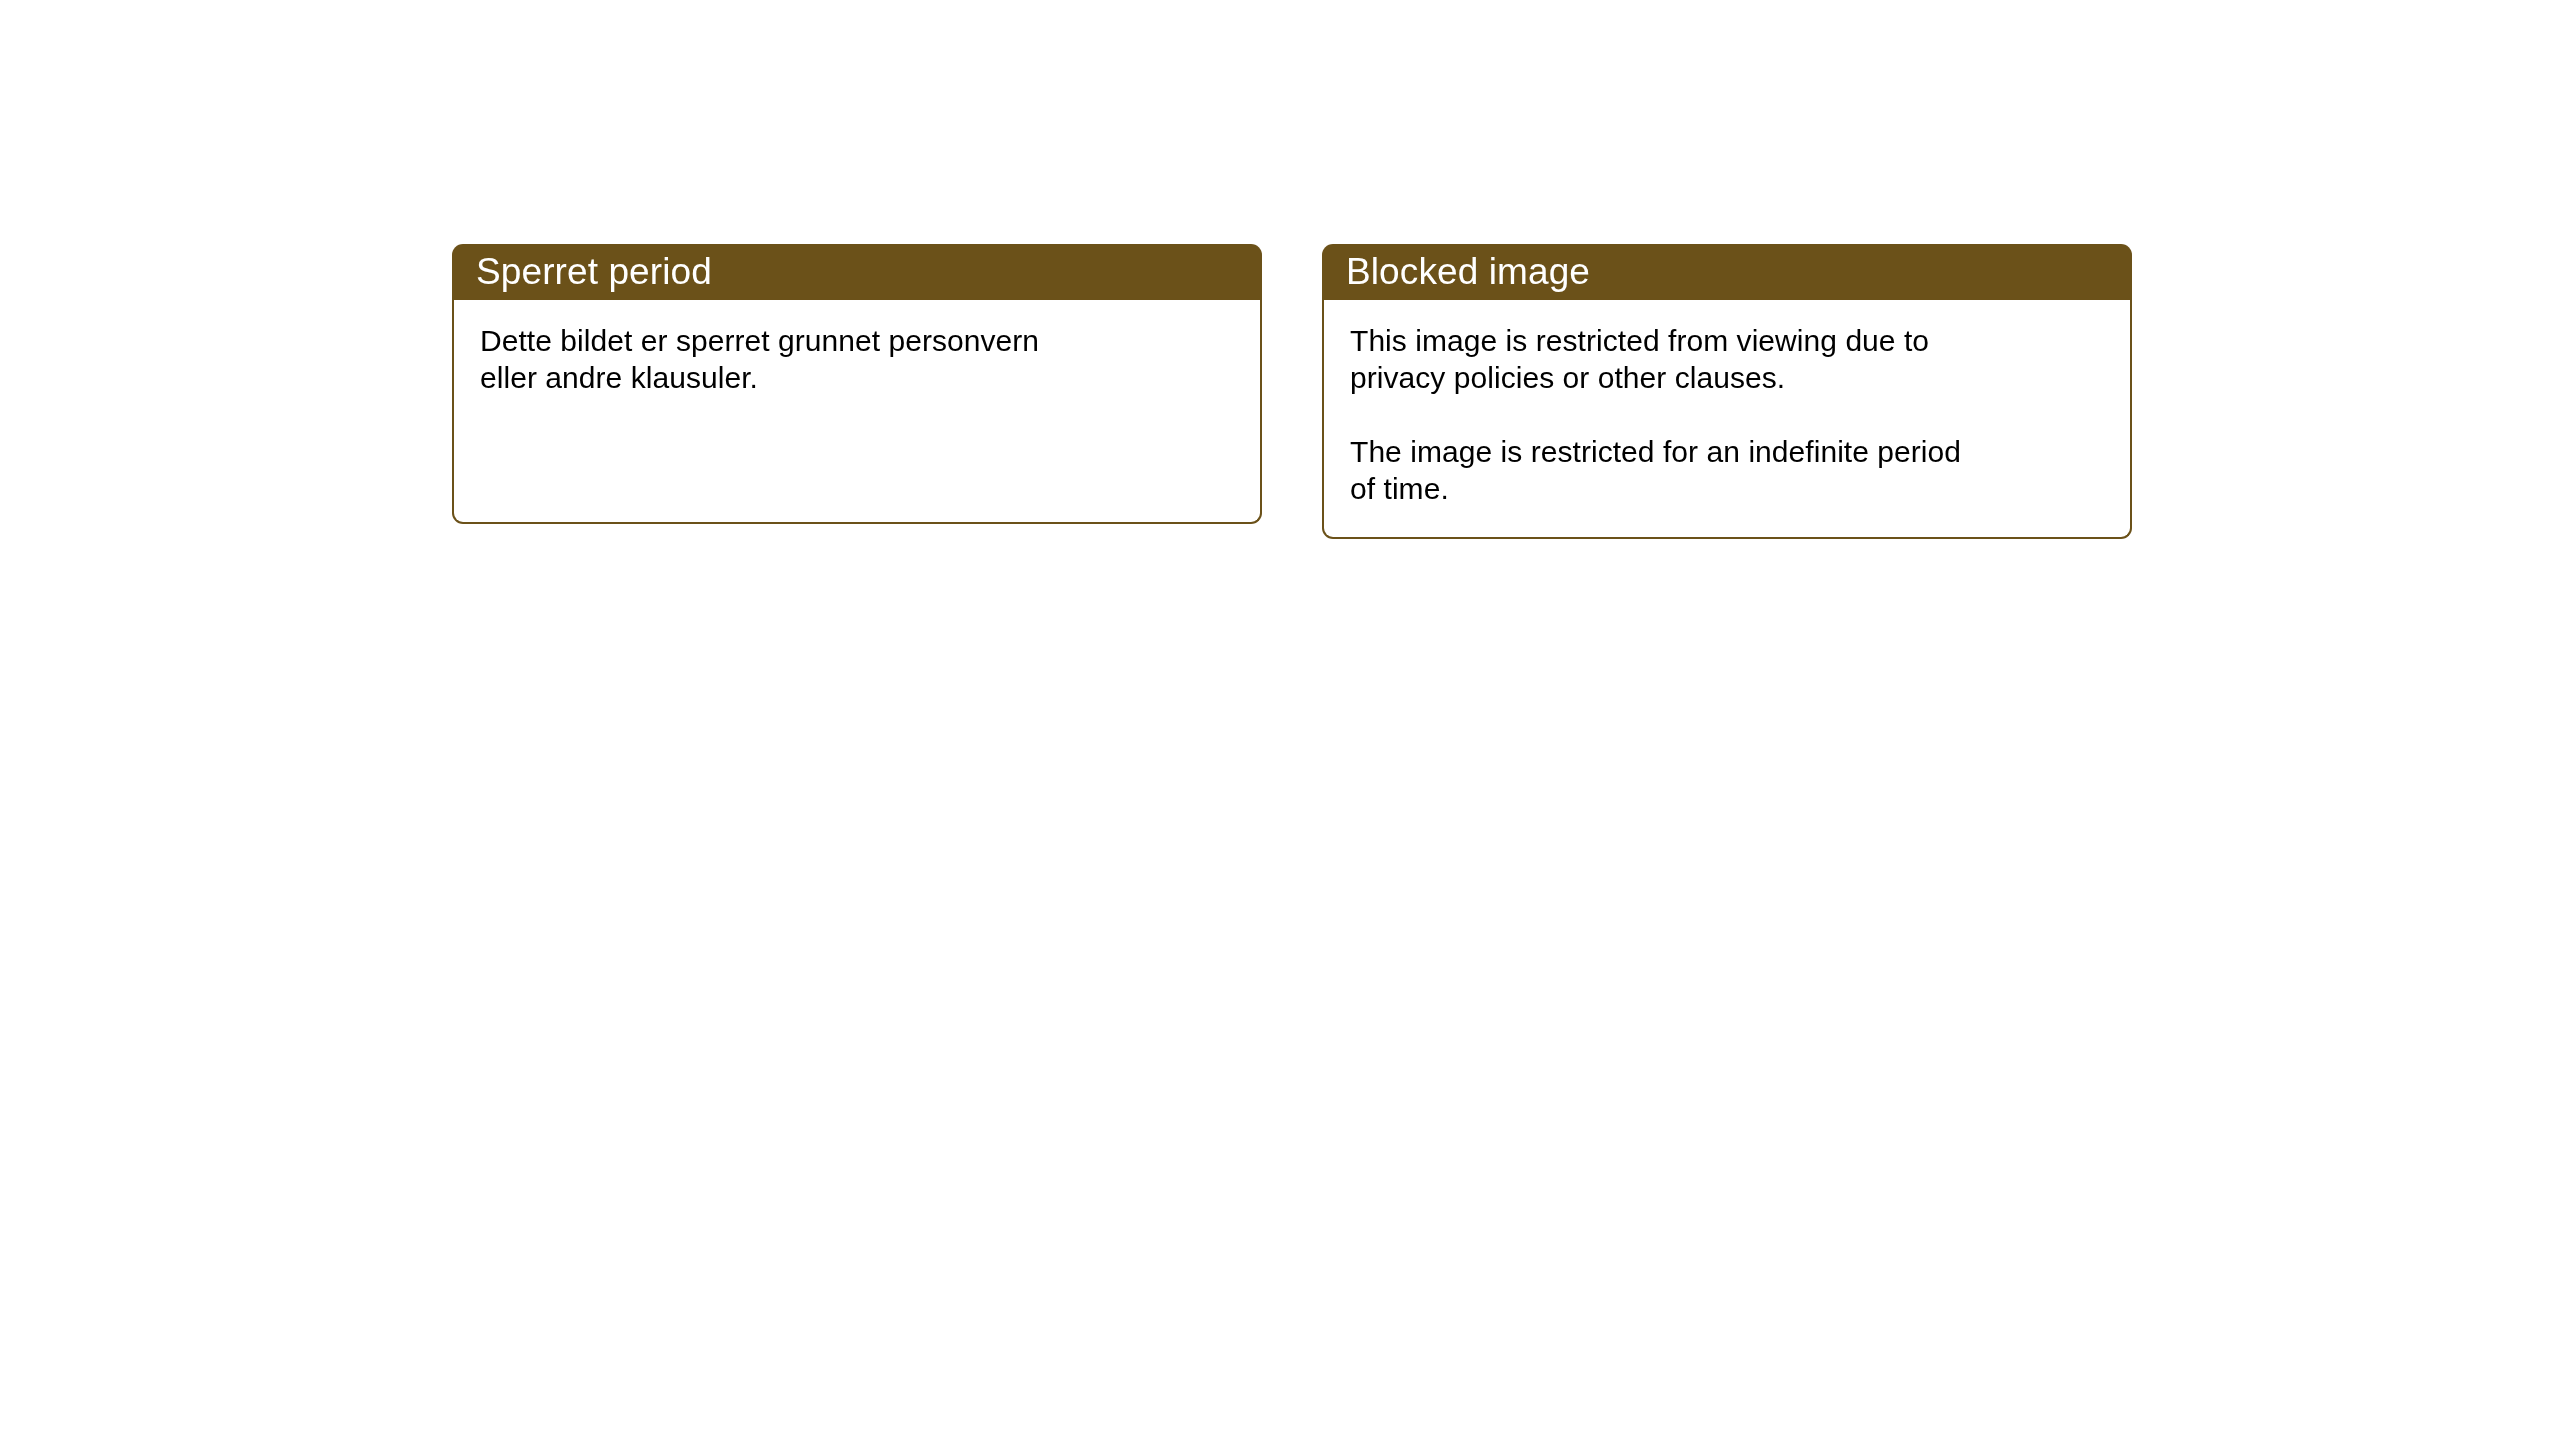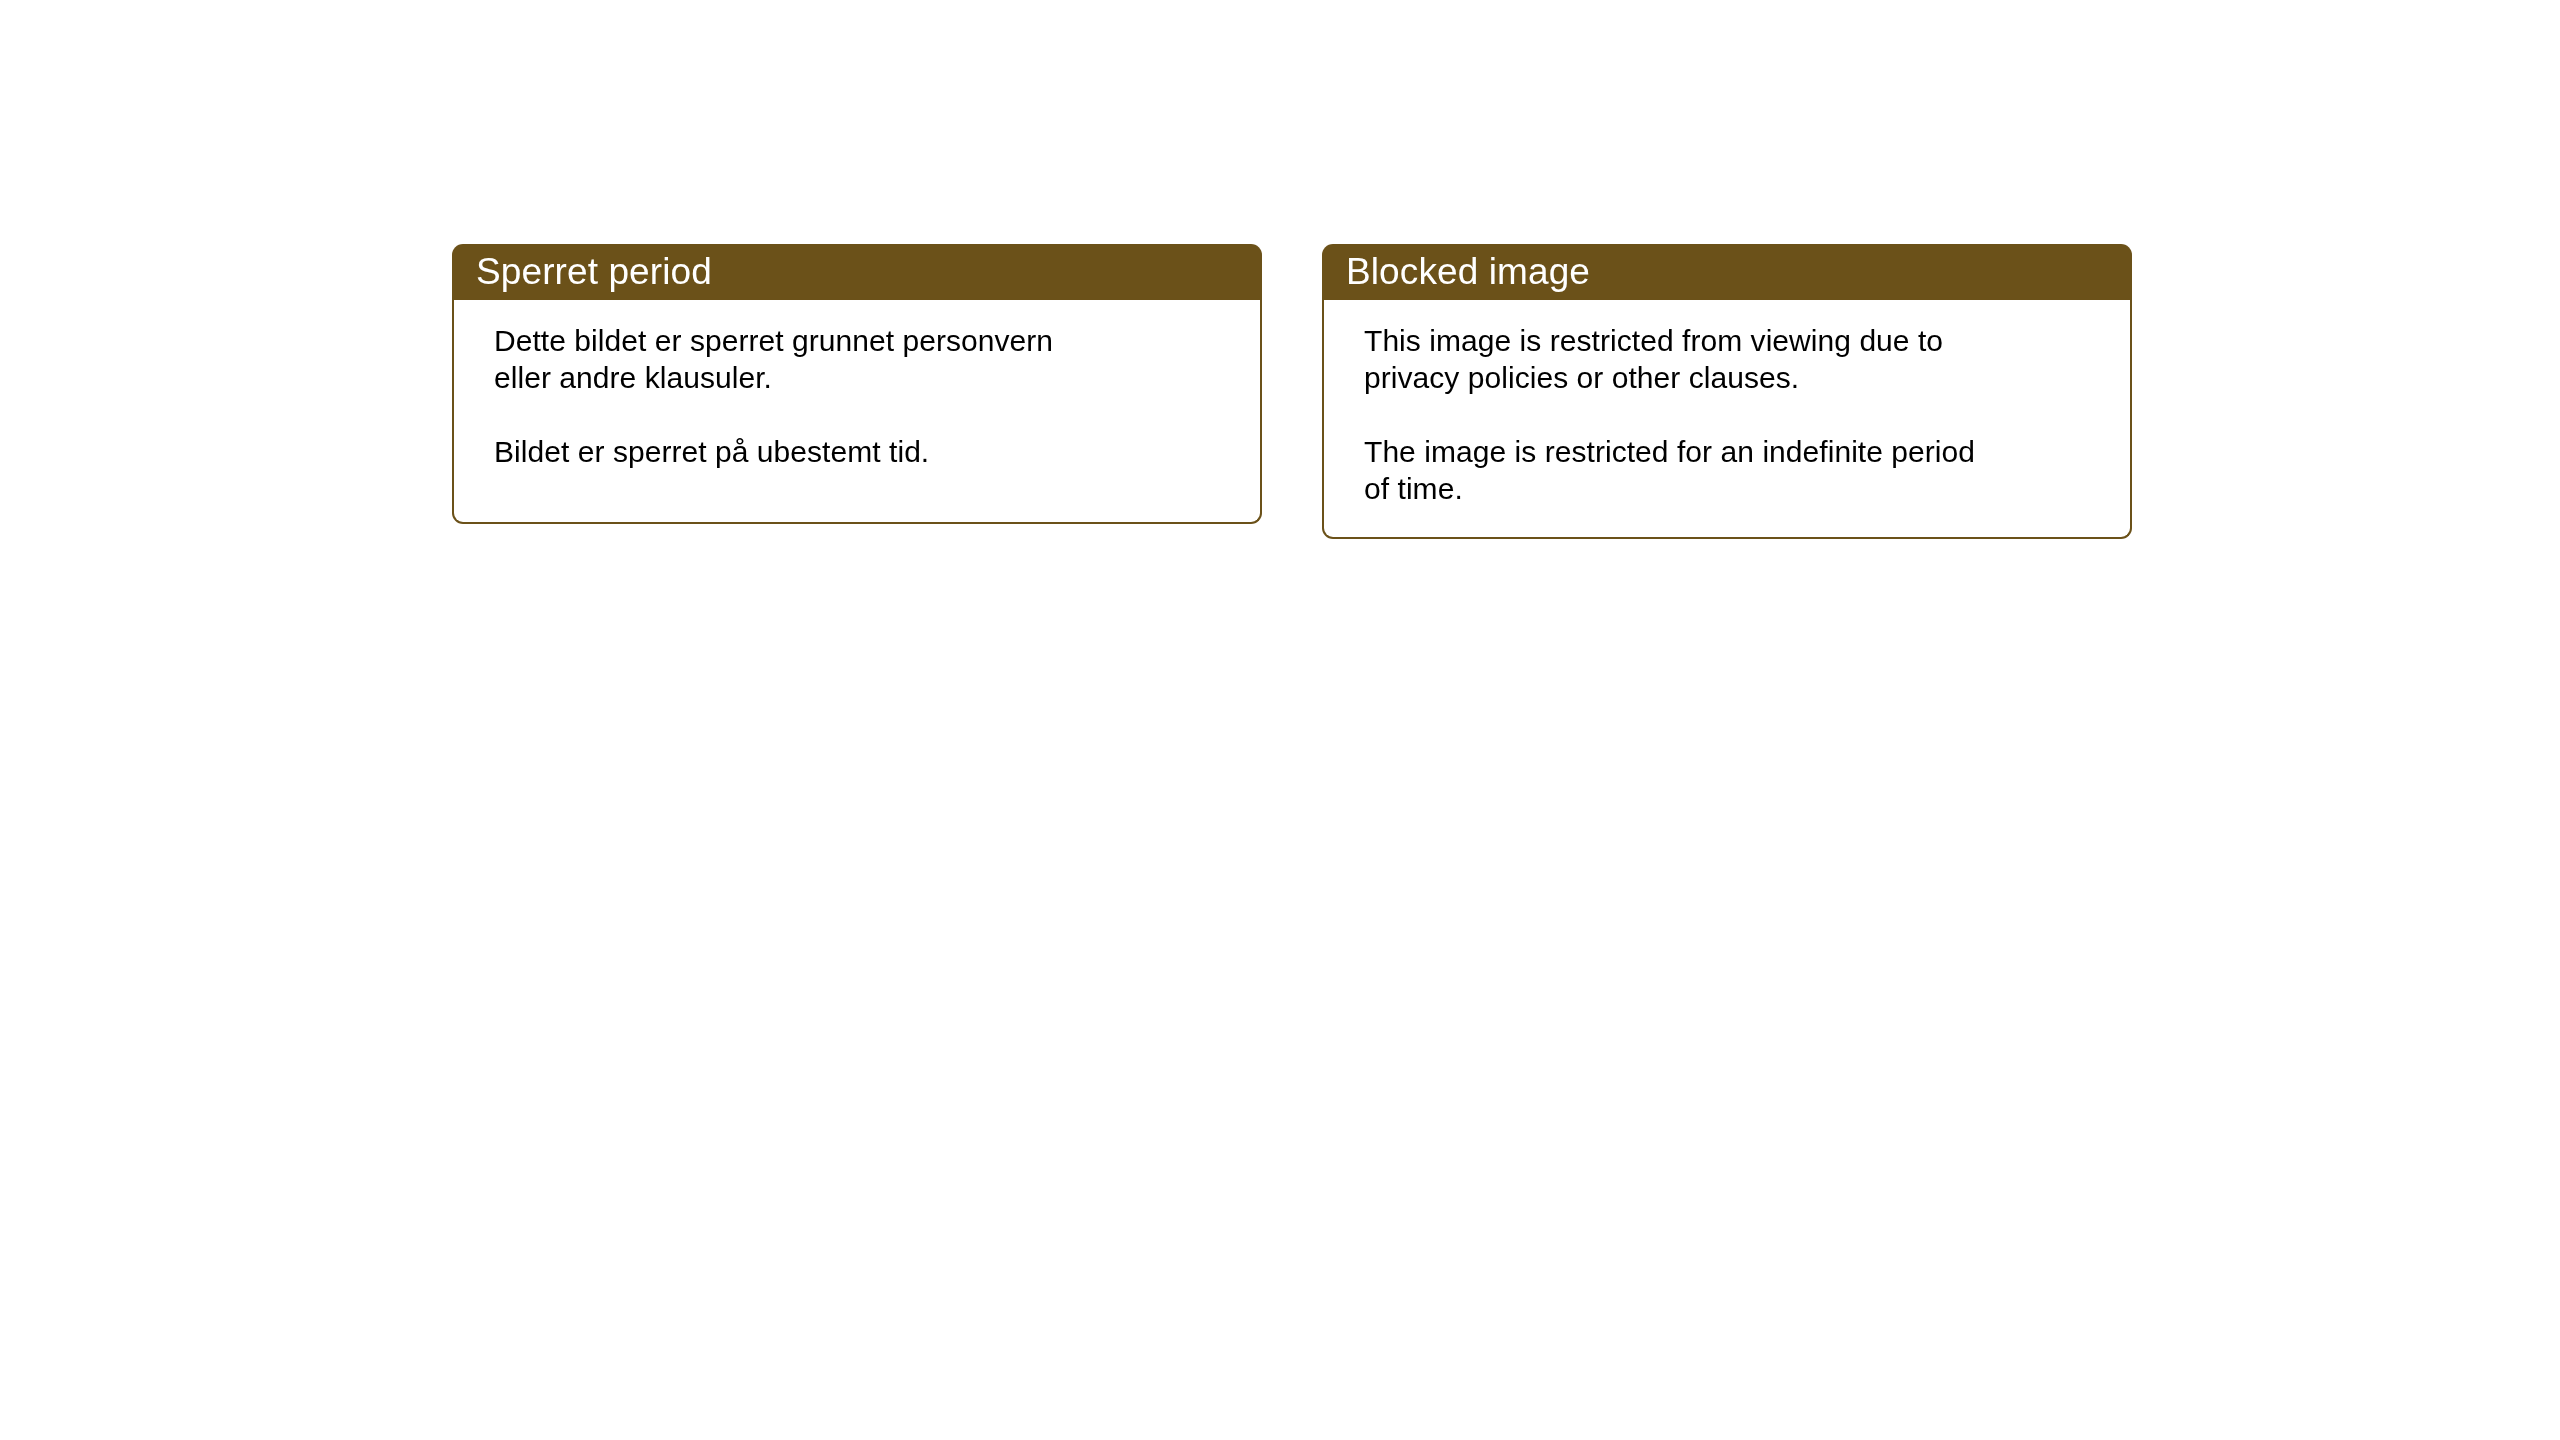--- a/index.html
+++ b/index.html
@@ -59,21 +59,21 @@
   }
 
   .panel-body {
     box-sizing: border-box;
     min-height: 224px;
     background: #ffffff;
     border: 2px solid #6b5119;
     border-top: none;
     border-bottom-left-radius: 11px;
     border-bottom-right-radius: 11px;
-    padding: 22px 26px 30px 40px;
+    padding: 22px 26px 30px 26px;
   }
 
   .panel-paragraph {
     margin: 0;
     color: #000000;
     font-family: "Liberation Sans", sans-serif;
     font-size: 30px;
     font-weight: 400;
     line-height: 37px;
     letter-spacing: 0.05px;
@@ -90,21 +90,20 @@
 <div class="stage">
 
   <section class="panel panel-no">
     <div class="panel-header">
       <span class="panel-title">Sperret period</span>
     </div>
     <div class="panel-body">
       <p class="panel-paragraph">Dette bildet er sperret grunnet personvern
 eller andre klausuler.</p>
       <div class="paragraph-gap"></div>
-      <p class="panel-paragraph">Bildet er sperret på ubestemt tid.</p>
     </div>
   </section>
 
   <section class="panel panel-en">
     <div class="panel-header">
       <span class="panel-title">Blocked image</span>
     </div>
     <div class="panel-body">
       <p class="panel-paragraph">This image is restricted from viewing due to
 privacy policies or other clauses.</p>

